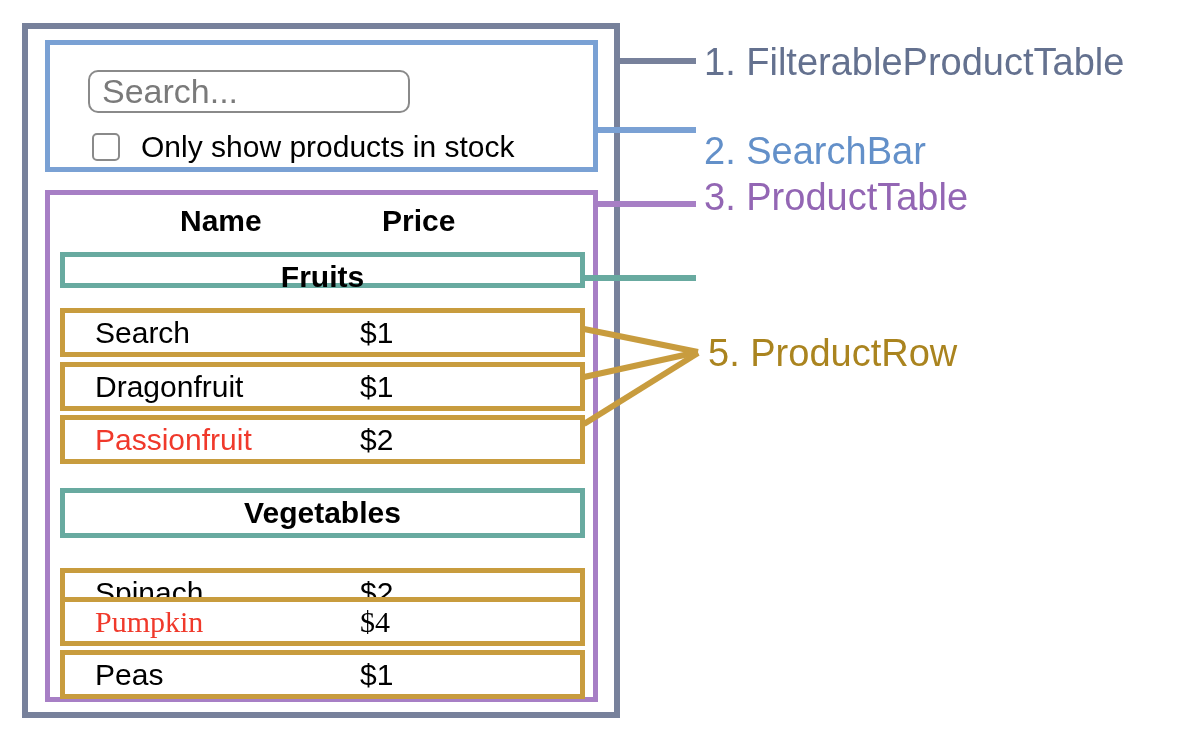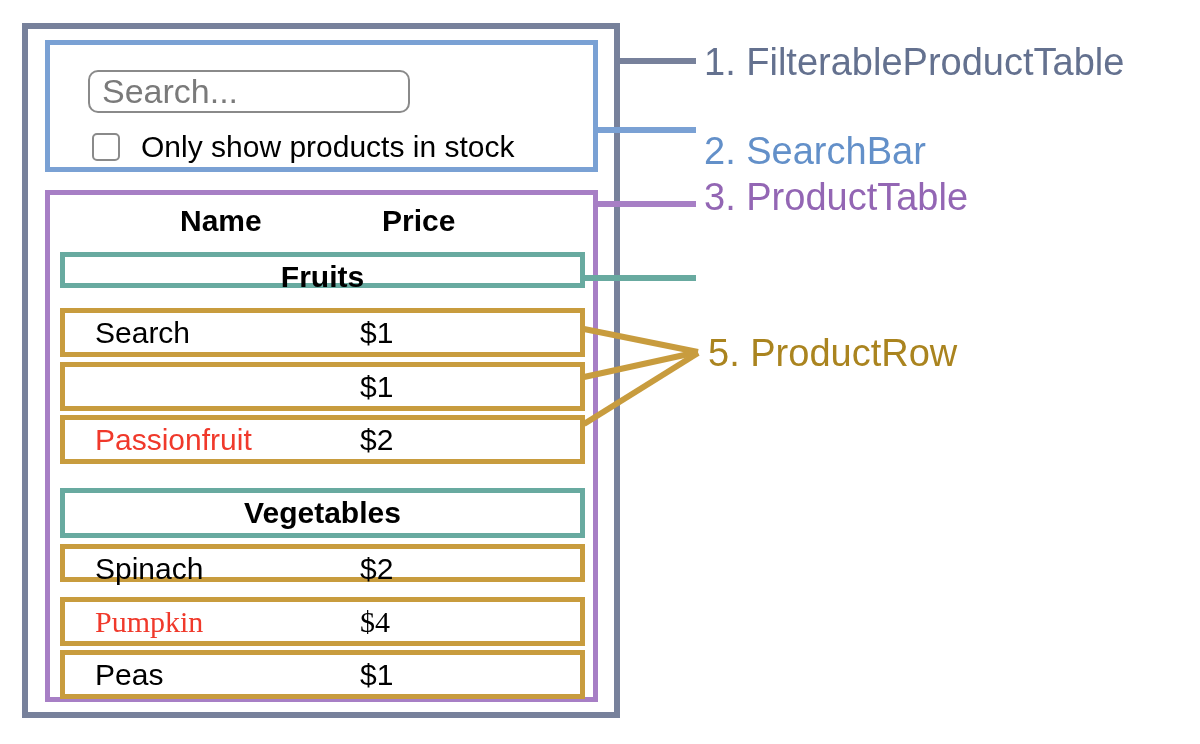--- a/index.html
+++ b/index.html
@@ -40,21 +40,21 @@
   .product-row  { border:5px solid var(--gold); }
   .product-row .name  { position:absolute; left:30px; top:0; }
   .product-row .price { position:absolute; left:295px; top:0; }
   .red { color:var(--red); }
 
   #row-fruits      { top:252px; height:36px; line-height:40px; }
   #row-apple       { top:308px; height:49px; line-height:39px; }
   #row-dragonfruit { top:362px; height:49px; line-height:39px; }
   #row-passionfruit{ top:415px; height:49px; line-height:39px; }
   #row-vegetables  { top:488px; height:50px; line-height:40px; }
-  #row-spinach     { top:544px; height:38px; line-height:39px; }
+  #row-spinach     { top:568px; height:38px; line-height:39px; }
   #row-pumpkin     { top:597px; height:49px; line-height:39px;font-family:Liberation Serif, serif; }
   #row-peas        { top:650px; height:49px; line-height:39px; }
 
   .leader { position:absolute; height:6px; }
   #leader-1 { left:618px; top:58px;  width:78px;  background:var(--slate); }
   #leader-2 { left:596px; top:127px; width:100px; background:var(--blue); }
   #leader-3 { left:596px; top:201px; width:100px; background:var(--purple); }
   #leader-4 { left:583px; top:275px; width:113px; background:var(--teal); }
 
   #gold-lines { position:absolute; left:0; top:0; pointer-events:none; }
@@ -87,20 +87,21 @@
   <div class="col-header" id="header-name">Name</div>
   <div class="col-header" id="header-price">Price</div>
 
   <div class="row category-row" id="row-fruits">Fruits</div>
 
   <div class="row product-row" id="row-apple">
     <span class="name">Search</span>
     <span class="price">$1</span>
   </div>
   <div class="row product-row" id="row-dragonfruit">
+    <span class="name">Dragonfruit</span>
     <span class="price">$1</span>
   </div>
   <div class="row product-row" id="row-passionfruit">
     <span class="name red">Passionfruit</span>
     <span class="price">$2</span>
   </div>
 
   <div class="row category-row" id="row-vegetables">Vegetables</div>
 
   <div class="row product-row" id="row-spinach">

